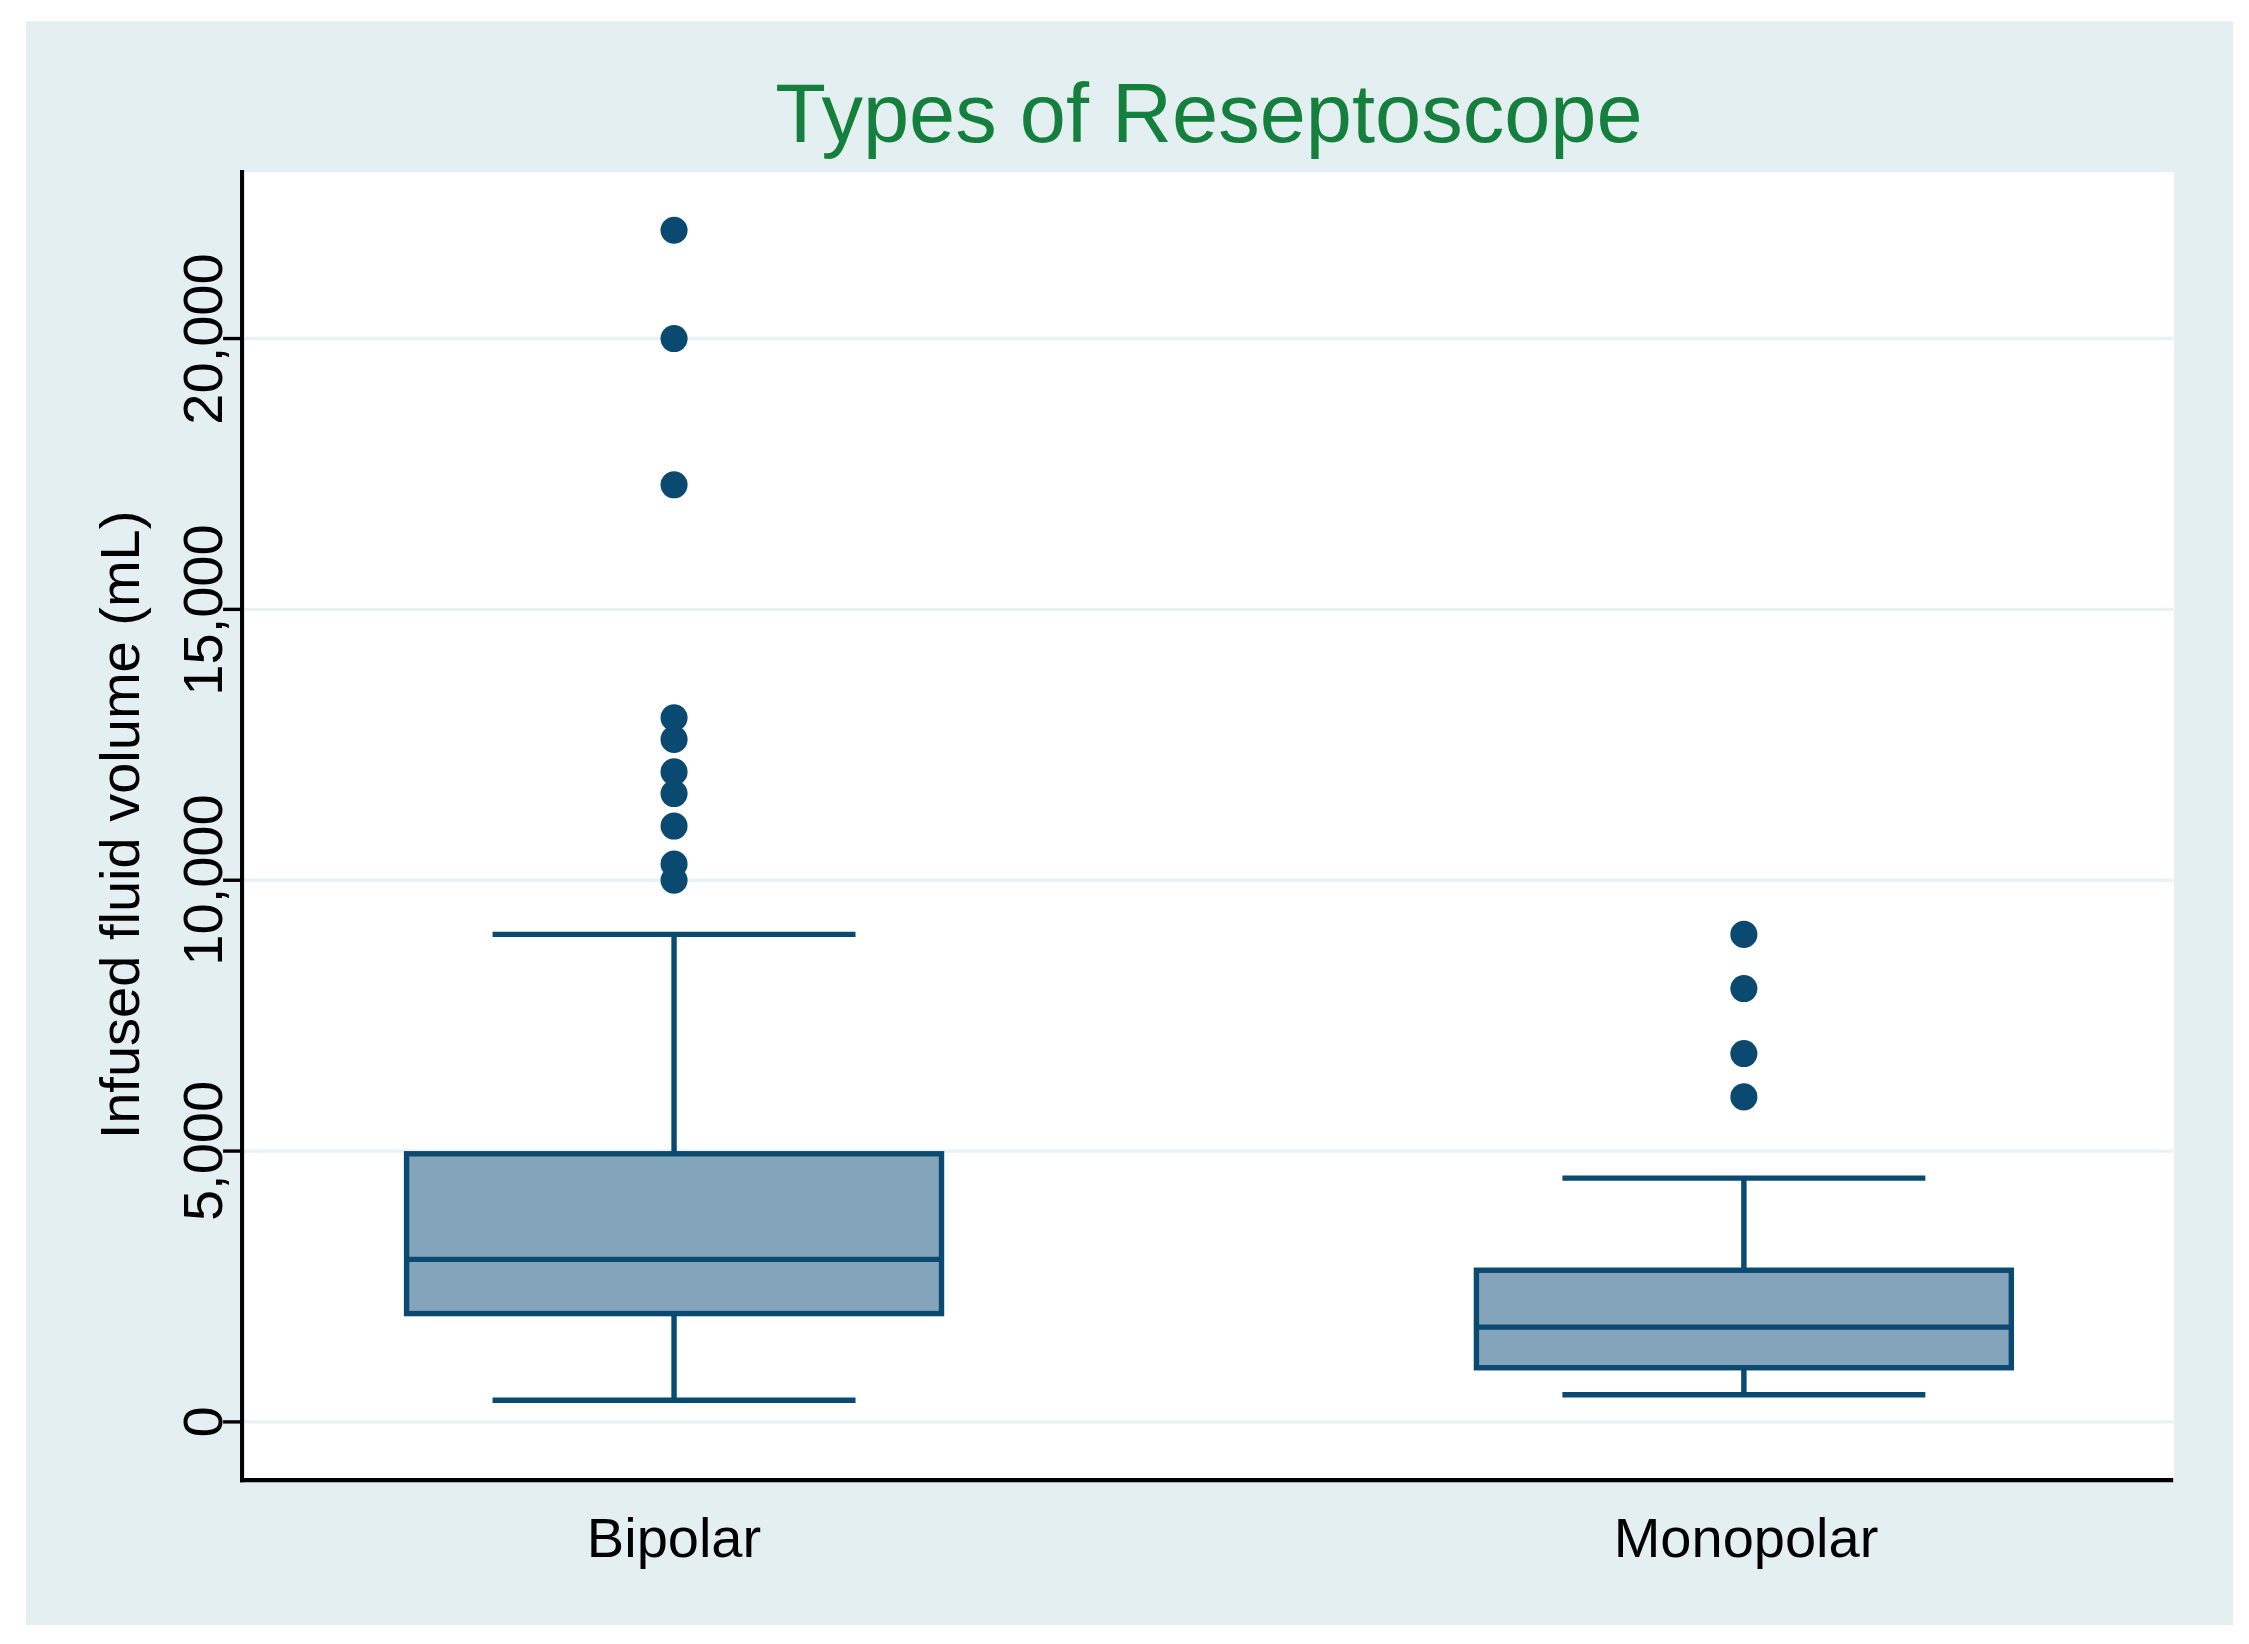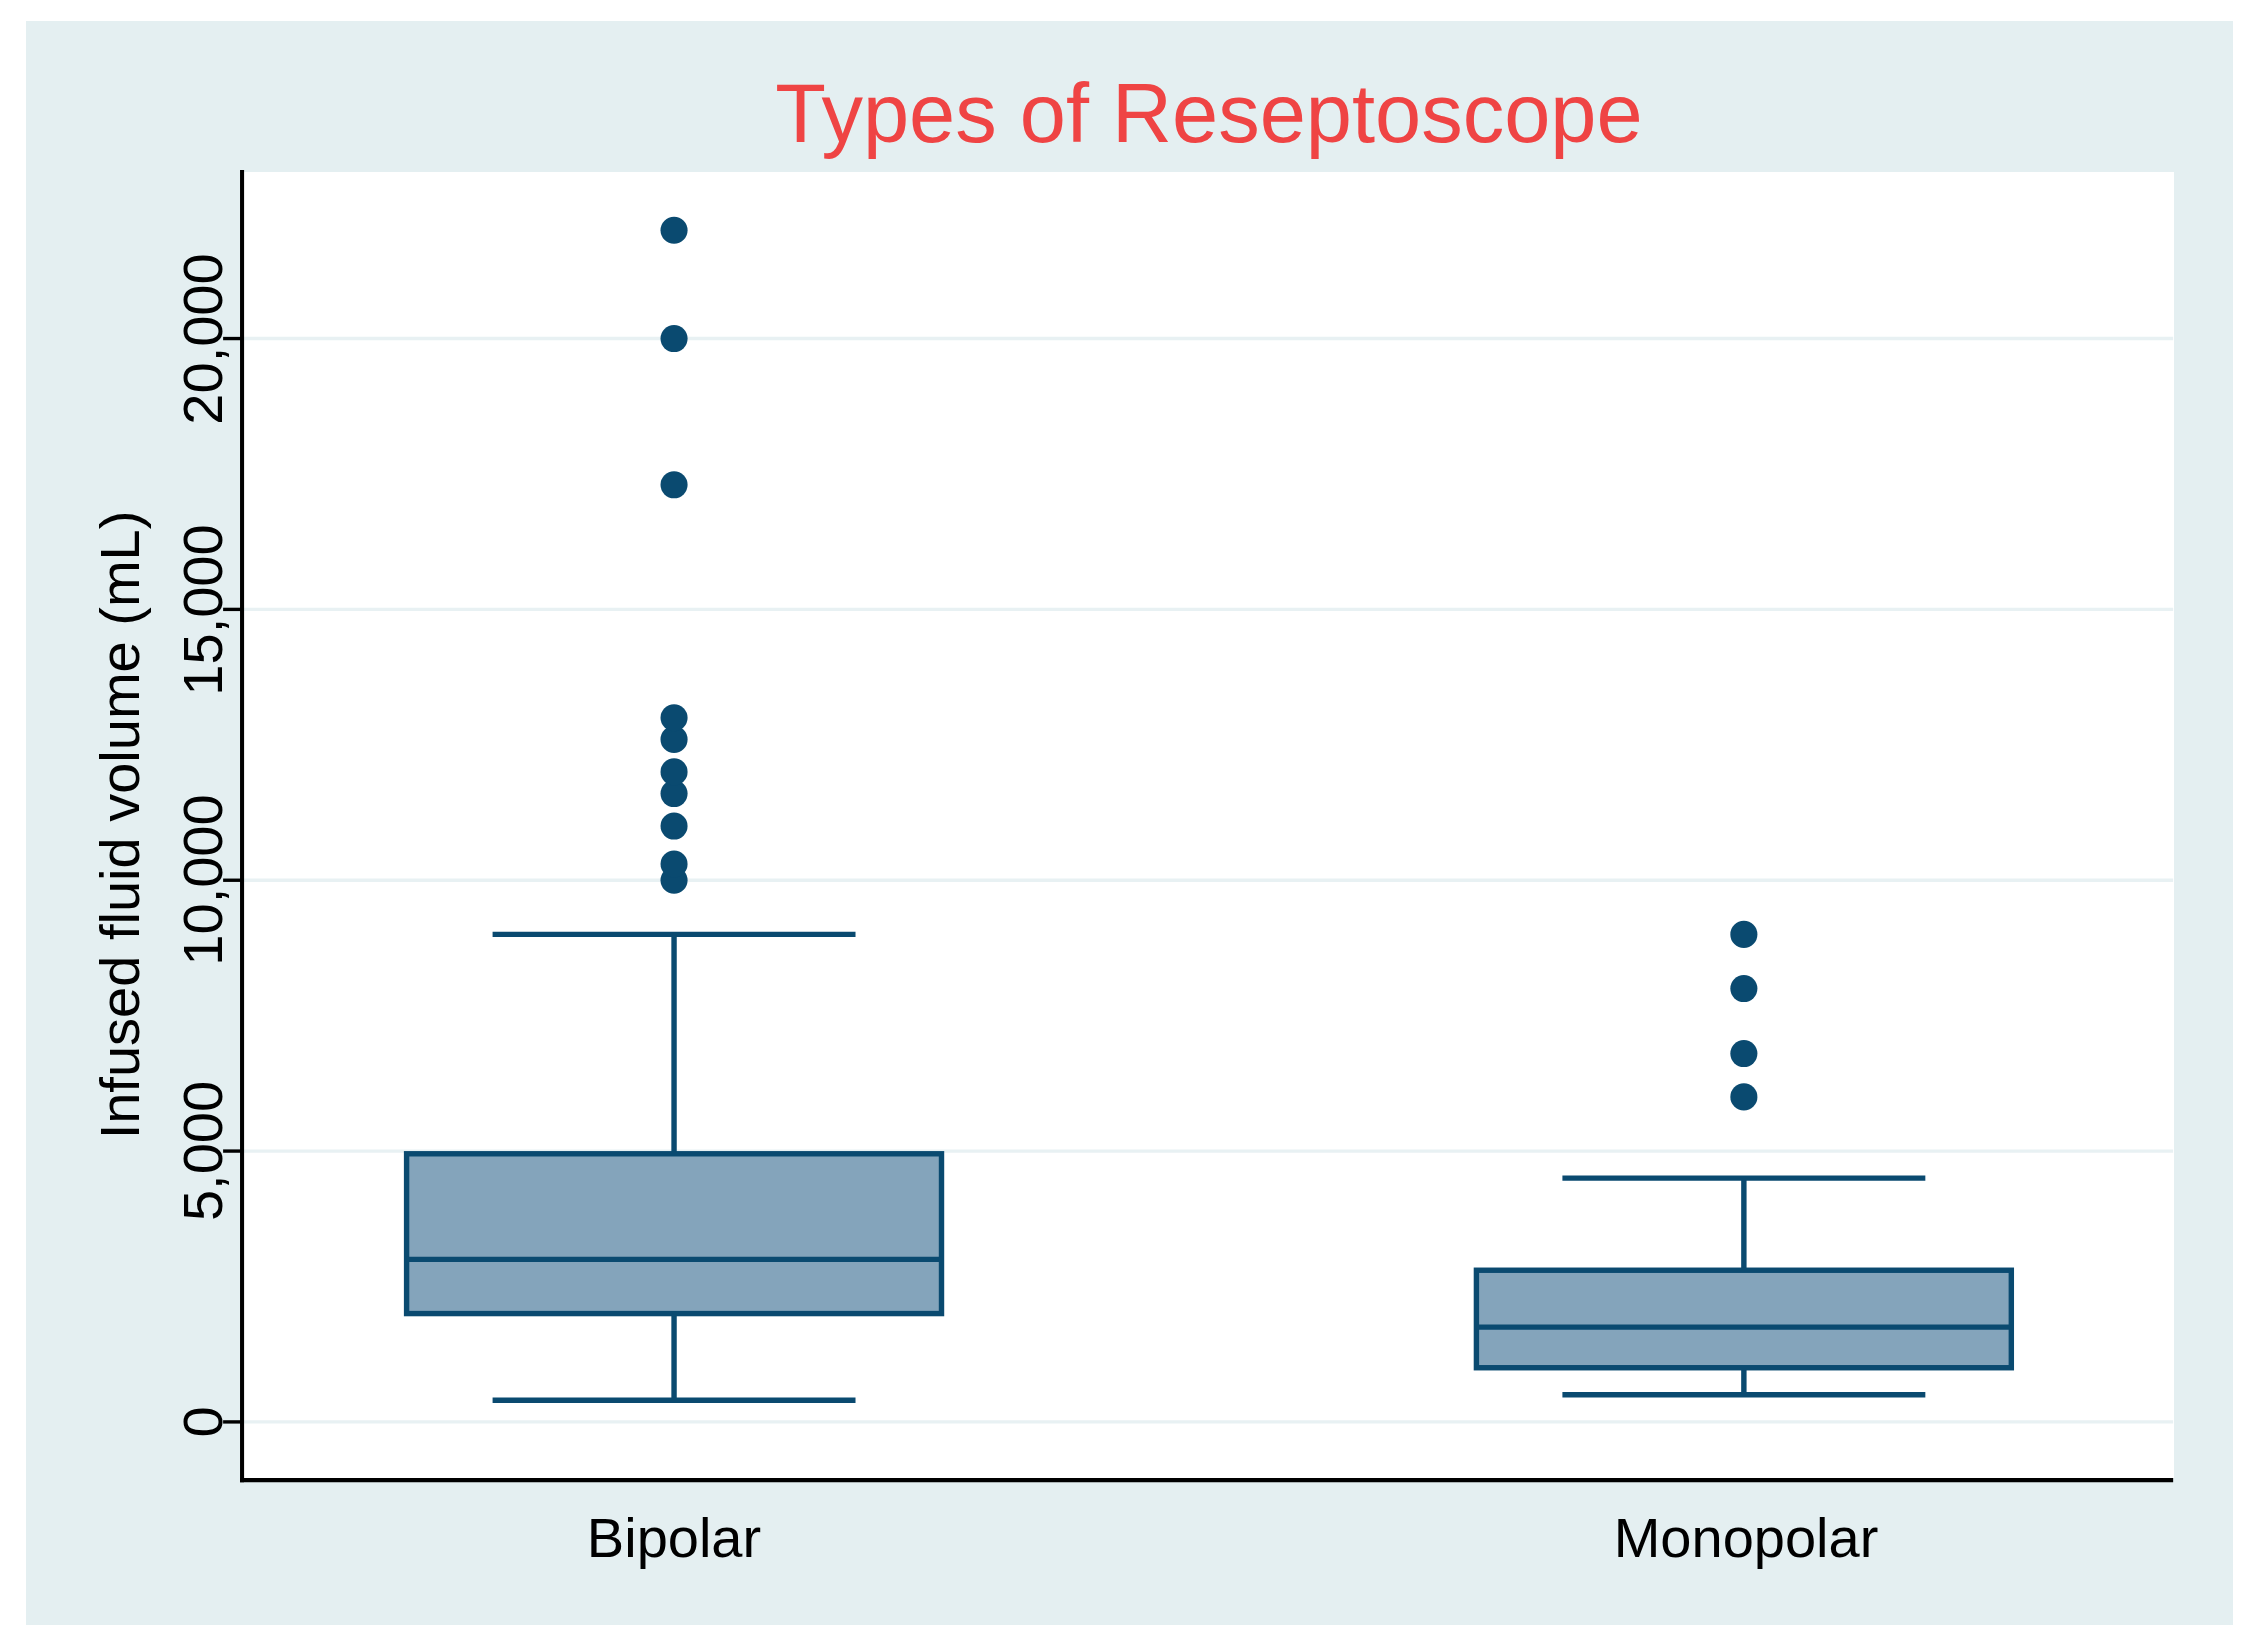--- a/index.html
+++ b/index.html
@@ -21,21 +21,21 @@
     background:#ffffff;
   }
   #chart-svg{
     position:absolute;left:0;top:0;width:2250px;height:1644px;
   }
   .chart-title{
     position:absolute;
     left:244px;top:66px;width:1930px;
     text-align:center;
     font-size:83px;
-    color:#ef4444;
+    color:#15803d;
     white-space:nowrap;
   }
   .y-axis-title{
     position:absolute;
     left:119px;top:825px;width:0;height:0;
     white-space:nowrap;
     font-size:56px;color:#000000;
     transform:translate(-50%,-50%) rotate(-90deg);
     display:flex;align-items:center;justify-content:center;
   }

